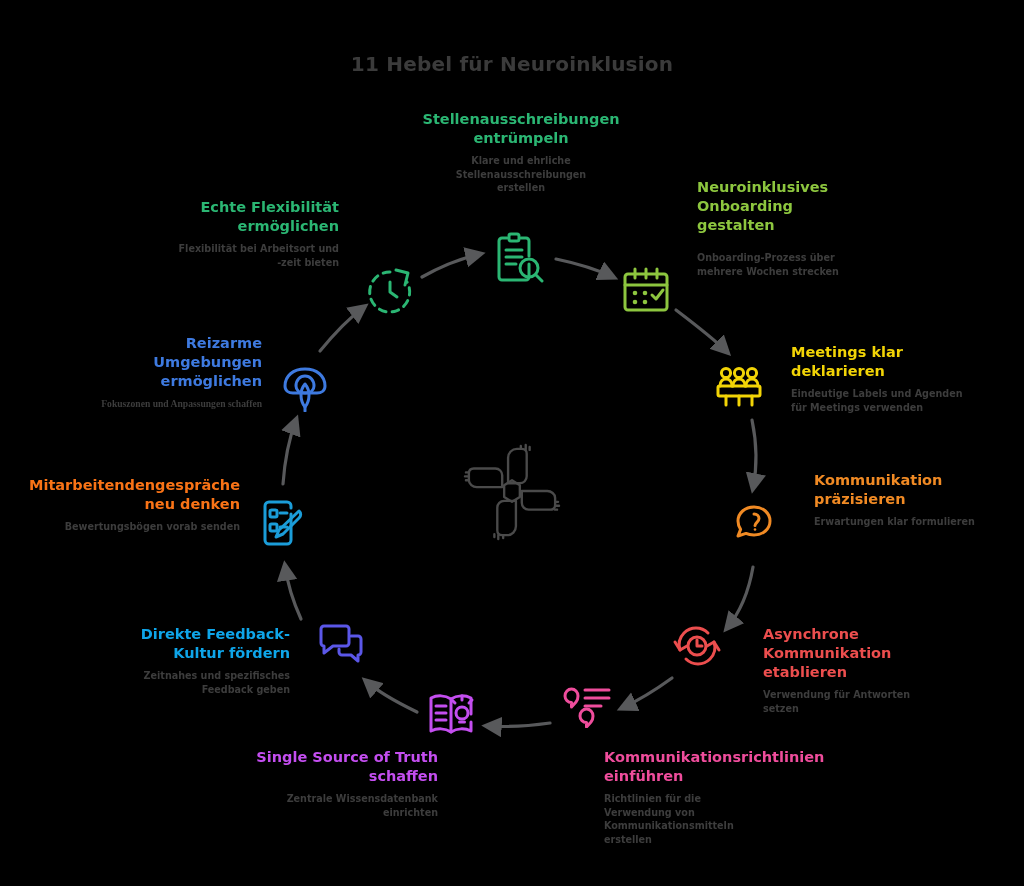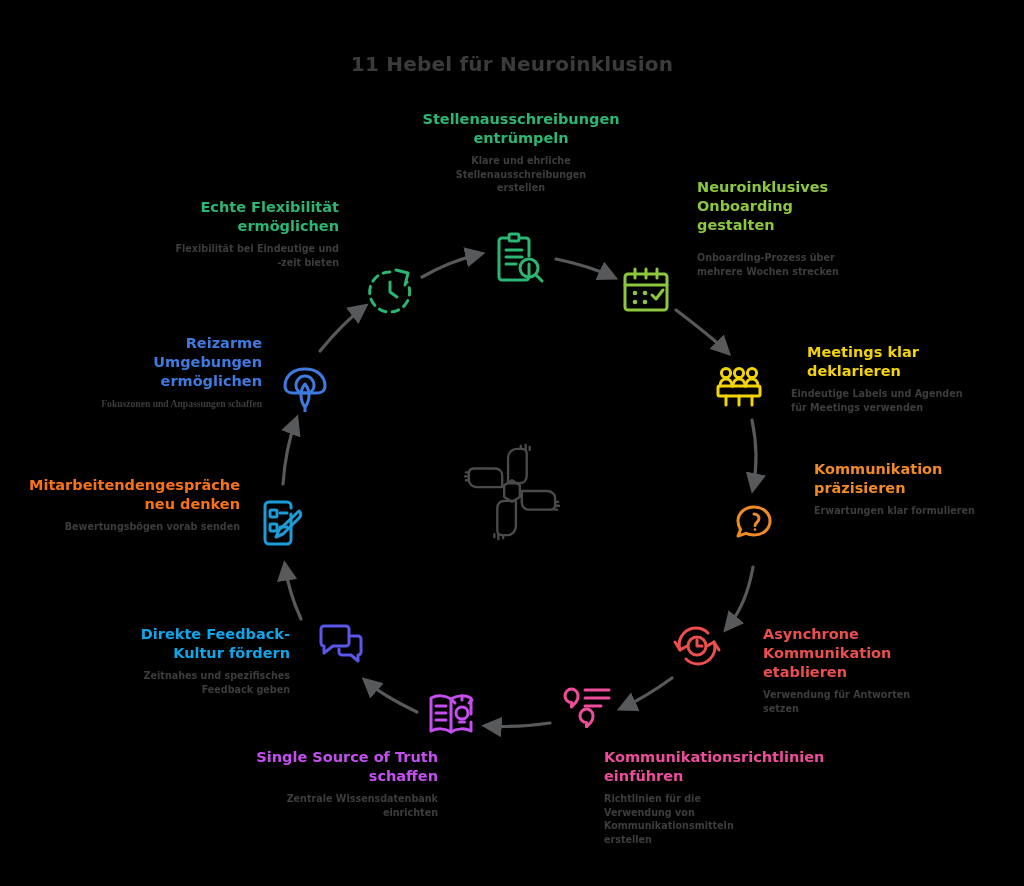--- a/index.html
+++ b/index.html
@@ -211,25 +211,25 @@
     <div class="head" style="color:#2bb673;">Stellenausschreibungen entrümpeln</div>
     <div class="sub" style="width:160px; margin:0 auto;">Klare und ehrliche Stellenausschreibungen erstellen</div>
   </div>
 
   <div class="node ta-l" style="left:697px; top:178px; width:200px;">
     <div class="head" style="color:#8dc63f; width:130px;">Neuroinklusives Onboarding gestalten</div>
     <div class="sub" style="width:160px;margin-top:16px;">Onboarding-Prozess über mehrere Wochen strecken</div>
   </div>
 
   <div class="node ta-l" style="left:791px; top:343px; width:210px;">
-    <div class="head" style="color:#f2d406; width:120px;margin-left:16px;">Meetings klar deklarieren</div>
+    <div class="head" style="color:#f2d406; width:120px;">Meetings klar deklarieren</div>
     <div class="sub" style="width:182px;">Eindeutige Labels und Agenden für Meetings verwenden</div>
   </div>
 
-  <div class="node ta-l" style="left:814px; top:460px; width:200px;text-decoration:underline;">
+  <div class="node ta-l" style="left:814px; top:471px; width:200px;text-decoration:underline;">
     <div class="head" style="color:#f08a24; width:140px;">Kommunikation präzisieren</div>
     <div class="sub" style="width:175px;">Erwartungen klar formulieren</div>
   </div>
 
   <div class="node ta-l" style="left:763px; top:625px; width:200px;">
     <div class="head" style="color:#ec4e4e; width:125px;">Asynchrone Kommunikation etablieren</div>
     <div class="sub" style="width:150px;">Verwendung für Antworten setzen</div>
   </div>
 
   <div class="node ta-l" style="left:604px; top:748px; width:230px;">
@@ -252,16 +252,16 @@
     <div class="sub" style="width:212px;">Bewertungsbögen vorab senden</div>
   </div>
 
   <div class="node ta-r" style="left:95px; top:334px; width:167px;">
     <div class="head" style="color:#3e7ae0; width:167px;">Reizarme Umgebungen ermöglichen</div>
     <div class="sub" style="width:167px;font-family:Liberation Serif, serif;">Fokuszonen und Anpassungen schaffen</div>
   </div>
 
   <div class="node ta-r" style="left:174px; top:198px; width:165px;">
     <div class="head" style="color:#2bb673; width:165px;">Echte Flexibilität ermöglichen</div>
-    <div class="sub" style="width:165px;">Flexibilität bei Eindeutige und -zeit bieten</div>
+    <div class="sub" style="width:165px;">Flexibilität bei Arbeitsort und -zeit bieten</div>
   </div>
 
 </div>
 
 </body></html>

